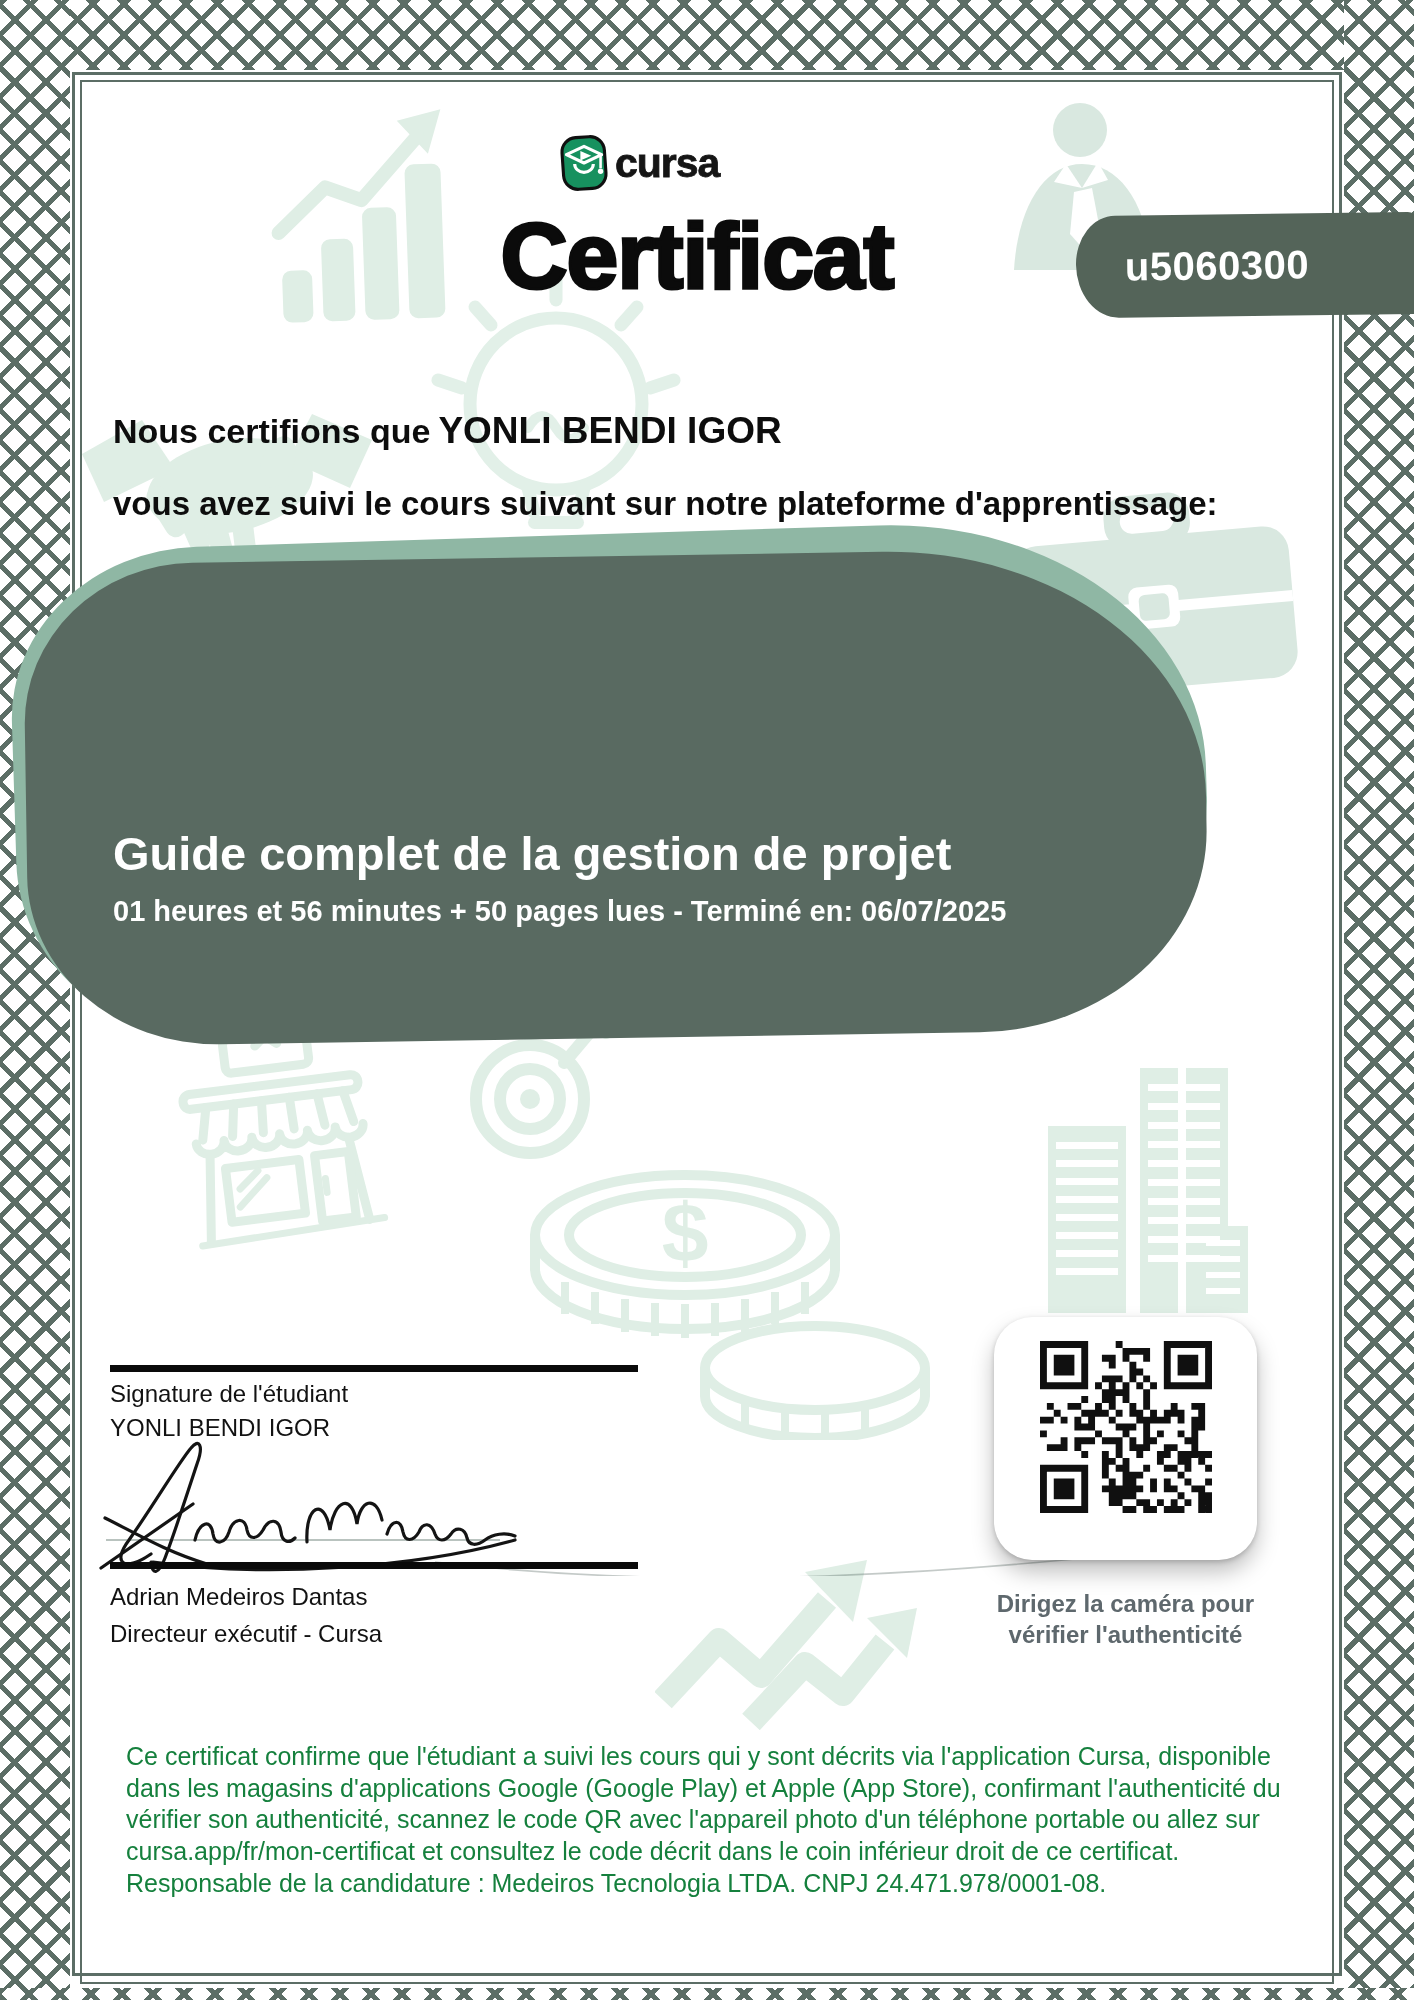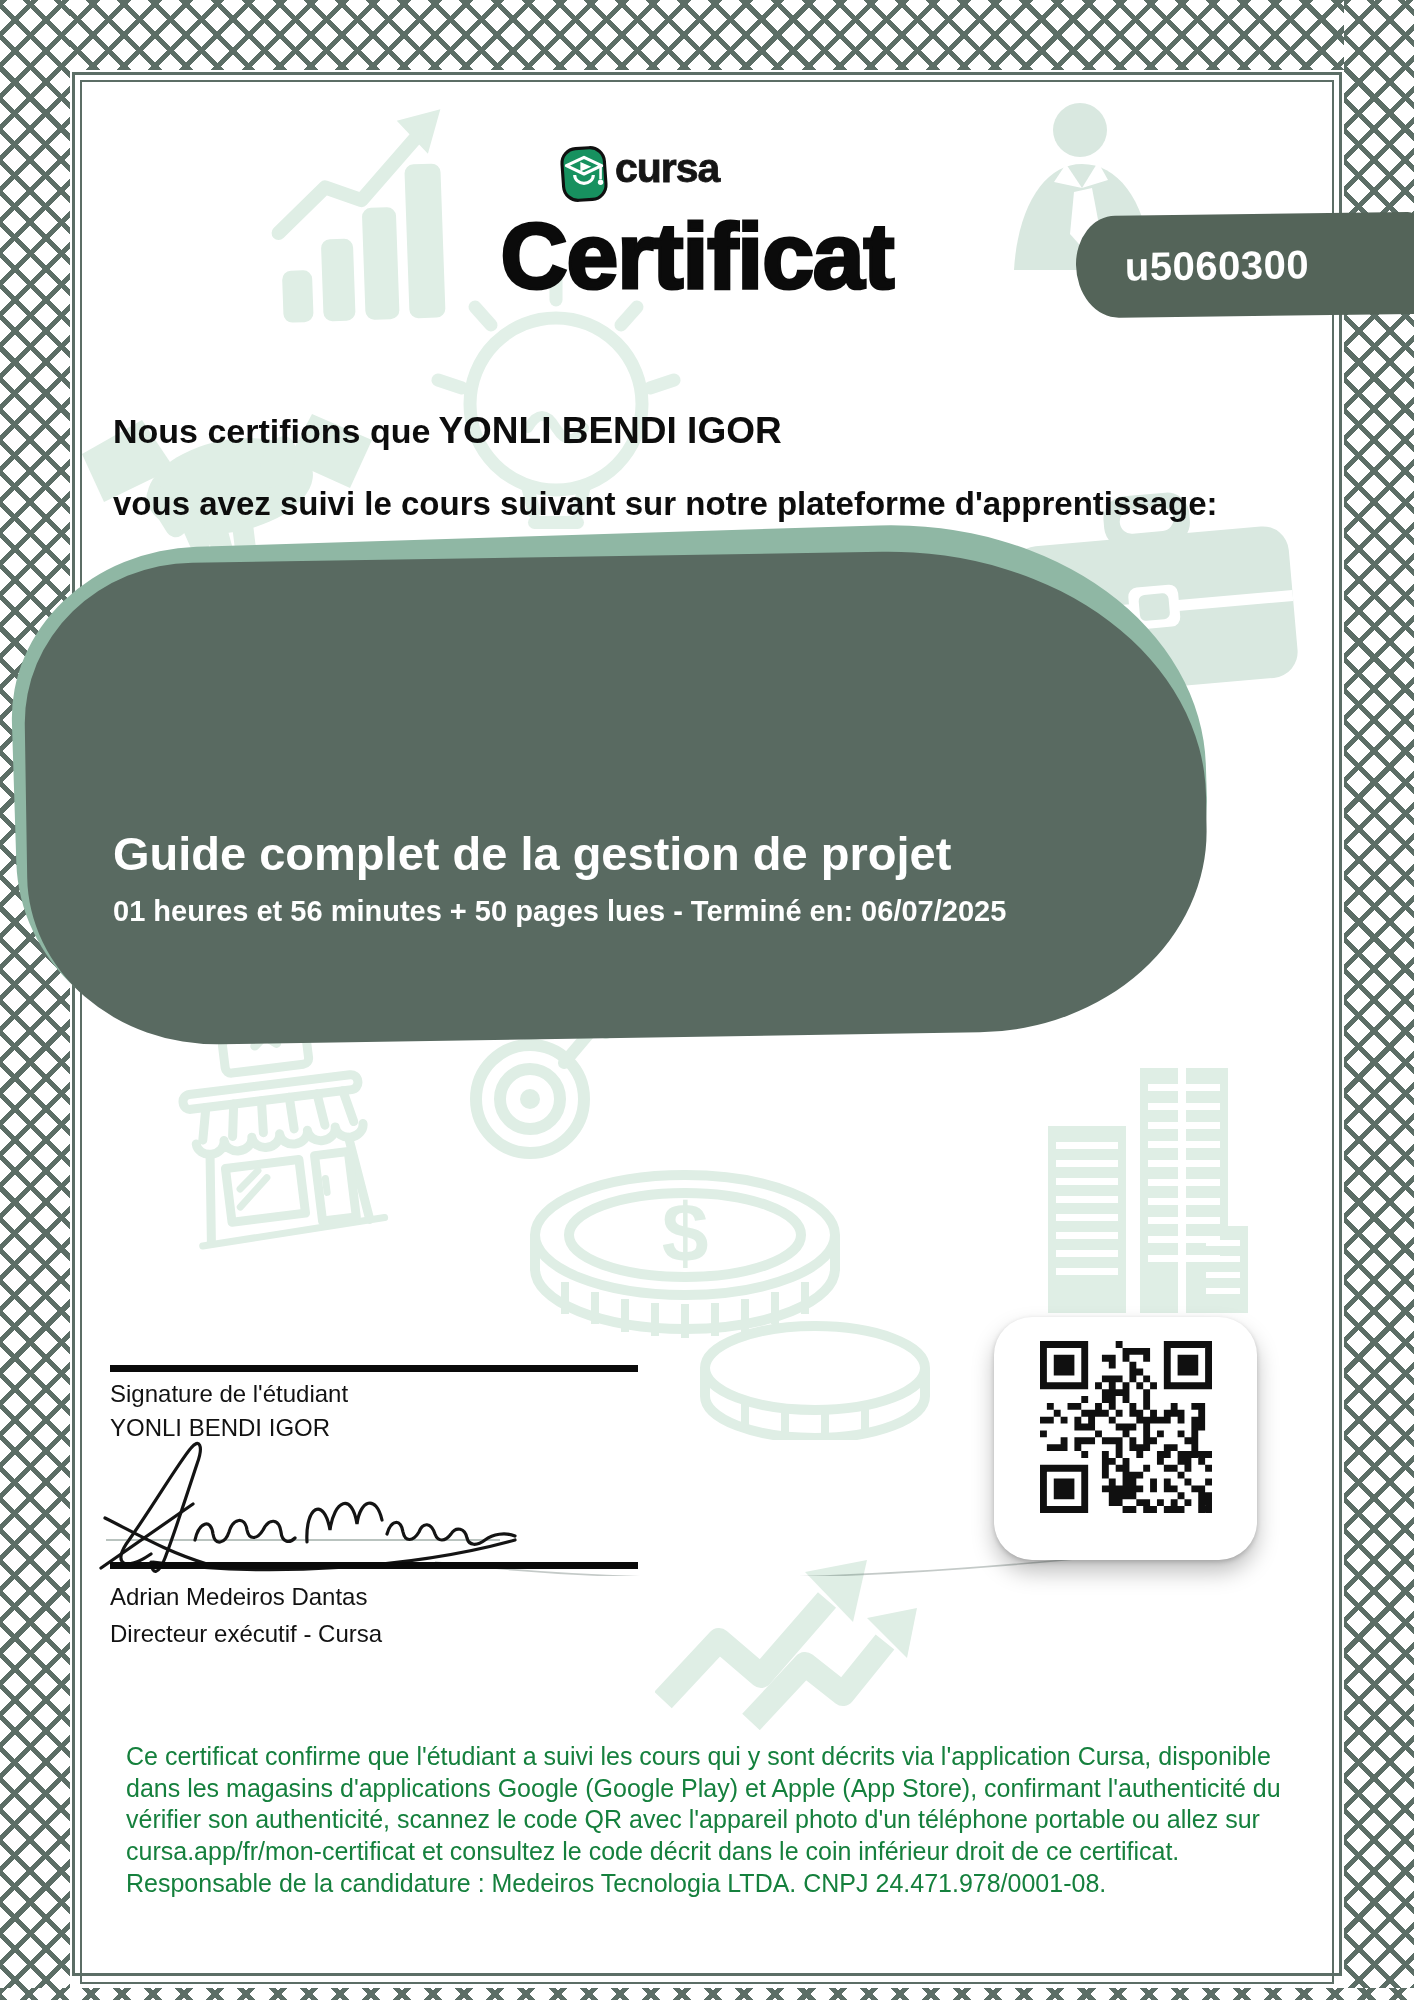--- a/index.html
+++ b/index.html
@@ -12,21 +12,21 @@
       repeating-linear-gradient(135deg,#5c6e66 0 5px,transparent 5px 22px),#fff;}
   .pat-top{left:0;top:0;width:1414px;height:70px;}
   .pat-left{left:0;top:0;width:70px;height:2000px;}
   .pat-right{right:0;top:0;width:70px;height:2000px;}
   .pat-bottom{left:0;top:1988px;width:1414px;height:12px;}
   .frame-a{position:absolute;left:72px;right:72px;top:72px;bottom:24px;border:3px solid #5c6e66;z-index:1;}
   .frame-b{position:absolute;left:80px;right:80px;top:80px;bottom:16px;border:2px solid #5c6e66;z-index:1;}
   
   .deco{position:absolute;z-index:2;}
   
-  .logo-row{position:absolute;left:560px;top:134px;display:flex;align-items:flex-start;gap:7px;z-index:5;margin-top:11px;}
+  .logo-row{position:absolute;left:560px;top:134px;display:flex;align-items:center;gap:7px;z-index:5;}
   .logo-text{font-size:41px;font-weight:700;color:#151515;letter-spacing:-1px;-webkit-text-stroke:.8px #151515;}
   .big-title{position:absolute;left:0;top:208px;width:1414px;text-align:center;transform:translateX(-10px);
     font-size:93px;line-height:96px;font-weight:700;color:#0b0b0b;letter-spacing:-1px;
     -webkit-text-stroke:3.2px #0b0b0b;z-index:5;}
   .badge-pill{position:absolute;left:1076px;top:214px;width:352px;height:102px;background:#546459;
     border-radius:52px 26px 10px 56px / 64px 40px 16px 70px;transform:rotate(-0.7deg);
     z-index:6;display:flex;align-items:center;justify-content:center;}
   .badge-pill span{color:#fff;font-size:40px;font-weight:600;padding-right:70px;letter-spacing:0.5px;}
   
   .intro1{position:absolute;left:113px;top:410px;z-index:5;color:#0d0d0d;font-weight:700;font-size:34px;}
@@ -261,20 +261,24 @@
     <path d="M340 126 C560 152 780 144 1030 118" stroke="rgba(60,80,72,0.3)" stroke-width="1.6" fill="none"></path>
   </svg>
   <div class="sig-line" style="top:1562px"></div>
   <div class="sig-text" style="top:1583px">Adrian Medeiros Dantas</div>
   <div class="sig-text" style="top:1620px">Directeur exécutif - Cursa</div>
 
   <div class="qr-card"></div>
   <svg class="qr-svg" width="172" height="172" viewBox="0 0 170 170">
       <path d="M0.0 0.0h6.8v6.8h-6.8zM6.8 0.0h6.8v6.8h-6.8zM13.6 0.0h6.8v6.8h-6.8zM20.4 0.0h6.8v6.8h-6.8zM27.2 0.0h6.8v6.8h-6.8zM34.0 0.0h6.8v6.8h-6.8zM40.8 0.0h6.8v6.8h-6.8zM74.8 0.0h6.8v6.8h-6.8zM122.4 0.0h6.8v6.8h-6.8zM129.2 0.0h6.8v6.8h-6.8zM136.0 0.0h6.8v6.8h-6.8zM142.8 0.0h6.8v6.8h-6.8zM149.6 0.0h6.8v6.8h-6.8zM156.4 0.0h6.8v6.8h-6.8zM163.2 0.0h6.8v6.8h-6.8zM0.0 6.8h6.8v6.8h-6.8zM40.8 6.8h6.8v6.8h-6.8zM81.6 6.8h6.8v6.8h-6.8zM88.4 6.8h6.8v6.8h-6.8zM95.2 6.8h6.8v6.8h-6.8zM102.0 6.8h6.8v6.8h-6.8zM122.4 6.8h6.8v6.8h-6.8zM163.2 6.8h6.8v6.8h-6.8zM0.0 13.6h6.8v6.8h-6.8zM13.6 13.6h6.8v6.8h-6.8zM20.4 13.6h6.8v6.8h-6.8zM27.2 13.6h6.8v6.8h-6.8zM40.8 13.6h6.8v6.8h-6.8zM61.2 13.6h6.8v6.8h-6.8zM68.0 13.6h6.8v6.8h-6.8zM81.6 13.6h6.8v6.8h-6.8zM102.0 13.6h6.8v6.8h-6.8zM122.4 13.6h6.8v6.8h-6.8zM136.0 13.6h6.8v6.8h-6.8zM142.8 13.6h6.8v6.8h-6.8zM149.6 13.6h6.8v6.8h-6.8zM163.2 13.6h6.8v6.8h-6.8zM0.0 20.4h6.8v6.8h-6.8zM13.6 20.4h6.8v6.8h-6.8zM20.4 20.4h6.8v6.8h-6.8zM27.2 20.4h6.8v6.8h-6.8zM40.8 20.4h6.8v6.8h-6.8zM68.0 20.4h6.8v6.8h-6.8zM88.4 20.4h6.8v6.8h-6.8zM122.4 20.4h6.8v6.8h-6.8zM136.0 20.4h6.8v6.8h-6.8zM142.8 20.4h6.8v6.8h-6.8zM149.6 20.4h6.8v6.8h-6.8zM163.2 20.4h6.8v6.8h-6.8zM0.0 27.2h6.8v6.8h-6.8zM13.6 27.2h6.8v6.8h-6.8zM20.4 27.2h6.8v6.8h-6.8zM27.2 27.2h6.8v6.8h-6.8zM40.8 27.2h6.8v6.8h-6.8zM88.4 27.2h6.8v6.8h-6.8zM95.2 27.2h6.8v6.8h-6.8zM122.4 27.2h6.8v6.8h-6.8zM136.0 27.2h6.8v6.8h-6.8zM142.8 27.2h6.8v6.8h-6.8zM149.6 27.2h6.8v6.8h-6.8zM163.2 27.2h6.8v6.8h-6.8zM0.0 34.0h6.8v6.8h-6.8zM40.8 34.0h6.8v6.8h-6.8zM61.2 34.0h6.8v6.8h-6.8zM68.0 34.0h6.8v6.8h-6.8zM74.8 34.0h6.8v6.8h-6.8zM88.4 34.0h6.8v6.8h-6.8zM102.0 34.0h6.8v6.8h-6.8zM122.4 34.0h6.8v6.8h-6.8zM163.2 34.0h6.8v6.8h-6.8zM0.0 40.8h6.8v6.8h-6.8zM6.8 40.8h6.8v6.8h-6.8zM13.6 40.8h6.8v6.8h-6.8zM20.4 40.8h6.8v6.8h-6.8zM27.2 40.8h6.8v6.8h-6.8zM34.0 40.8h6.8v6.8h-6.8zM40.8 40.8h6.8v6.8h-6.8zM54.4 40.8h6.8v6.8h-6.8zM68.0 40.8h6.8v6.8h-6.8zM81.6 40.8h6.8v6.8h-6.8zM95.2 40.8h6.8v6.8h-6.8zM108.8 40.8h6.8v6.8h-6.8zM122.4 40.8h6.8v6.8h-6.8zM129.2 40.8h6.8v6.8h-6.8zM136.0 40.8h6.8v6.8h-6.8zM142.8 40.8h6.8v6.8h-6.8zM149.6 40.8h6.8v6.8h-6.8zM156.4 40.8h6.8v6.8h-6.8zM163.2 40.8h6.8v6.8h-6.8zM61.2 47.6h6.8v6.8h-6.8zM68.0 47.6h6.8v6.8h-6.8zM74.8 47.6h6.8v6.8h-6.8zM81.6 47.6h6.8v6.8h-6.8zM102.0 47.6h6.8v6.8h-6.8zM40.8 54.4h6.8v6.8h-6.8zM61.2 54.4h6.8v6.8h-6.8zM68.0 54.4h6.8v6.8h-6.8zM81.6 54.4h6.8v6.8h-6.8zM102.0 54.4h6.8v6.8h-6.8zM6.8 61.2h6.8v6.8h-6.8zM27.2 61.2h6.8v6.8h-6.8zM34.0 61.2h6.8v6.8h-6.8zM54.4 61.2h6.8v6.8h-6.8zM68.0 61.2h6.8v6.8h-6.8zM88.4 61.2h6.8v6.8h-6.8zM102.0 61.2h6.8v6.8h-6.8zM129.2 61.2h6.8v6.8h-6.8zM149.6 61.2h6.8v6.8h-6.8zM156.4 61.2h6.8v6.8h-6.8zM13.6 68.0h6.8v6.8h-6.8zM40.8 68.0h6.8v6.8h-6.8zM47.6 68.0h6.8v6.8h-6.8zM54.4 68.0h6.8v6.8h-6.8zM61.2 68.0h6.8v6.8h-6.8zM74.8 68.0h6.8v6.8h-6.8zM88.4 68.0h6.8v6.8h-6.8zM95.2 68.0h6.8v6.8h-6.8zM108.8 68.0h6.8v6.8h-6.8zM122.4 68.0h6.8v6.8h-6.8zM129.2 68.0h6.8v6.8h-6.8zM136.0 68.0h6.8v6.8h-6.8zM156.4 68.0h6.8v6.8h-6.8zM0.0 74.8h6.8v6.8h-6.8zM6.8 74.8h6.8v6.8h-6.8zM20.4 74.8h6.8v6.8h-6.8zM34.0 74.8h6.8v6.8h-6.8zM47.6 74.8h6.8v6.8h-6.8zM68.0 74.8h6.8v6.8h-6.8zM95.2 74.8h6.8v6.8h-6.8zM102.0 74.8h6.8v6.8h-6.8zM108.8 74.8h6.8v6.8h-6.8zM115.6 74.8h6.8v6.8h-6.8zM122.4 74.8h6.8v6.8h-6.8zM136.0 74.8h6.8v6.8h-6.8zM149.6 74.8h6.8v6.8h-6.8zM156.4 74.8h6.8v6.8h-6.8zM34.0 81.6h6.8v6.8h-6.8zM40.8 81.6h6.8v6.8h-6.8zM47.6 81.6h6.8v6.8h-6.8zM74.8 81.6h6.8v6.8h-6.8zM81.6 81.6h6.8v6.8h-6.8zM88.4 81.6h6.8v6.8h-6.8zM102.0 81.6h6.8v6.8h-6.8zM149.6 81.6h6.8v6.8h-6.8zM156.4 81.6h6.8v6.8h-6.8zM0.0 88.4h6.8v6.8h-6.8zM54.4 88.4h6.8v6.8h-6.8zM81.6 88.4h6.8v6.8h-6.8zM102.0 88.4h6.8v6.8h-6.8zM115.6 88.4h6.8v6.8h-6.8zM136.0 88.4h6.8v6.8h-6.8zM149.6 88.4h6.8v6.8h-6.8zM20.4 95.2h6.8v6.8h-6.8zM34.0 95.2h6.8v6.8h-6.8zM40.8 95.2h6.8v6.8h-6.8zM47.6 95.2h6.8v6.8h-6.8zM61.2 95.2h6.8v6.8h-6.8zM68.0 95.2h6.8v6.8h-6.8zM74.8 95.2h6.8v6.8h-6.8zM88.4 95.2h6.8v6.8h-6.8zM102.0 95.2h6.8v6.8h-6.8zM108.8 95.2h6.8v6.8h-6.8zM142.8 95.2h6.8v6.8h-6.8zM149.6 95.2h6.8v6.8h-6.8zM6.8 102.0h6.8v6.8h-6.8zM13.6 102.0h6.8v6.8h-6.8zM20.4 102.0h6.8v6.8h-6.8zM34.0 102.0h6.8v6.8h-6.8zM74.8 102.0h6.8v6.8h-6.8zM88.4 102.0h6.8v6.8h-6.8zM95.2 102.0h6.8v6.8h-6.8zM102.0 102.0h6.8v6.8h-6.8zM122.4 102.0h6.8v6.8h-6.8zM129.2 102.0h6.8v6.8h-6.8zM149.6 102.0h6.8v6.8h-6.8zM40.8 108.8h6.8v6.8h-6.8zM61.2 108.8h6.8v6.8h-6.8zM74.8 108.8h6.8v6.8h-6.8zM95.2 108.8h6.8v6.8h-6.8zM115.6 108.8h6.8v6.8h-6.8zM122.4 108.8h6.8v6.8h-6.8zM136.0 108.8h6.8v6.8h-6.8zM142.8 108.8h6.8v6.8h-6.8zM149.6 108.8h6.8v6.8h-6.8zM156.4 108.8h6.8v6.8h-6.8zM163.2 108.8h6.8v6.8h-6.8zM61.2 115.6h6.8v6.8h-6.8zM68.0 115.6h6.8v6.8h-6.8zM81.6 115.6h6.8v6.8h-6.8zM115.6 115.6h6.8v6.8h-6.8zM136.0 115.6h6.8v6.8h-6.8zM142.8 115.6h6.8v6.8h-6.8zM156.4 115.6h6.8v6.8h-6.8zM0.0 122.4h6.8v6.8h-6.8zM6.8 122.4h6.8v6.8h-6.8zM13.6 122.4h6.8v6.8h-6.8zM20.4 122.4h6.8v6.8h-6.8zM27.2 122.4h6.8v6.8h-6.8zM34.0 122.4h6.8v6.8h-6.8zM40.8 122.4h6.8v6.8h-6.8zM61.2 122.4h6.8v6.8h-6.8zM74.8 122.4h6.8v6.8h-6.8zM81.6 122.4h6.8v6.8h-6.8zM102.0 122.4h6.8v6.8h-6.8zM122.4 122.4h6.8v6.8h-6.8zM129.2 122.4h6.8v6.8h-6.8zM142.8 122.4h6.8v6.8h-6.8zM163.2 122.4h6.8v6.8h-6.8zM0.0 129.2h6.8v6.8h-6.8zM40.8 129.2h6.8v6.8h-6.8zM61.2 129.2h6.8v6.8h-6.8zM81.6 129.2h6.8v6.8h-6.8zM88.4 129.2h6.8v6.8h-6.8zM95.2 129.2h6.8v6.8h-6.8zM136.0 129.2h6.8v6.8h-6.8zM0.0 136.0h6.8v6.8h-6.8zM13.6 136.0h6.8v6.8h-6.8zM20.4 136.0h6.8v6.8h-6.8zM27.2 136.0h6.8v6.8h-6.8zM40.8 136.0h6.8v6.8h-6.8zM68.0 136.0h6.8v6.8h-6.8zM81.6 136.0h6.8v6.8h-6.8zM88.4 136.0h6.8v6.8h-6.8zM108.8 136.0h6.8v6.8h-6.8zM122.4 136.0h6.8v6.8h-6.8zM142.8 136.0h6.8v6.8h-6.8zM163.2 136.0h6.8v6.8h-6.8zM0.0 142.8h6.8v6.8h-6.8zM13.6 142.8h6.8v6.8h-6.8zM20.4 142.8h6.8v6.8h-6.8zM27.2 142.8h6.8v6.8h-6.8zM40.8 142.8h6.8v6.8h-6.8zM61.2 142.8h6.8v6.8h-6.8zM68.0 142.8h6.8v6.8h-6.8zM74.8 142.8h6.8v6.8h-6.8zM81.6 142.8h6.8v6.8h-6.8zM88.4 142.8h6.8v6.8h-6.8zM95.2 142.8h6.8v6.8h-6.8zM108.8 142.8h6.8v6.8h-6.8zM122.4 142.8h6.8v6.8h-6.8zM129.2 142.8h6.8v6.8h-6.8zM149.6 142.8h6.8v6.8h-6.8zM156.4 142.8h6.8v6.8h-6.8zM0.0 149.6h6.8v6.8h-6.8zM13.6 149.6h6.8v6.8h-6.8zM20.4 149.6h6.8v6.8h-6.8zM27.2 149.6h6.8v6.8h-6.8zM40.8 149.6h6.8v6.8h-6.8zM68.0 149.6h6.8v6.8h-6.8zM74.8 149.6h6.8v6.8h-6.8zM81.6 149.6h6.8v6.8h-6.8zM88.4 149.6h6.8v6.8h-6.8zM136.0 149.6h6.8v6.8h-6.8zM156.4 149.6h6.8v6.8h-6.8zM163.2 149.6h6.8v6.8h-6.8zM0.0 156.4h6.8v6.8h-6.8zM40.8 156.4h6.8v6.8h-6.8zM68.0 156.4h6.8v6.8h-6.8zM74.8 156.4h6.8v6.8h-6.8zM95.2 156.4h6.8v6.8h-6.8zM102.0 156.4h6.8v6.8h-6.8zM115.6 156.4h6.8v6.8h-6.8zM129.2 156.4h6.8v6.8h-6.8zM142.8 156.4h6.8v6.8h-6.8zM156.4 156.4h6.8v6.8h-6.8zM163.2 156.4h6.8v6.8h-6.8zM0.0 163.2h6.8v6.8h-6.8zM6.8 163.2h6.8v6.8h-6.8zM13.6 163.2h6.8v6.8h-6.8zM20.4 163.2h6.8v6.8h-6.8zM27.2 163.2h6.8v6.8h-6.8zM34.0 163.2h6.8v6.8h-6.8zM40.8 163.2h6.8v6.8h-6.8zM81.6 163.2h6.8v6.8h-6.8zM88.4 163.2h6.8v6.8h-6.8zM102.0 163.2h6.8v6.8h-6.8zM108.8 163.2h6.8v6.8h-6.8zM122.4 163.2h6.8v6.8h-6.8zM129.2 163.2h6.8v6.8h-6.8zM136.0 163.2h6.8v6.8h-6.8zM156.4 163.2h6.8v6.8h-6.8zM163.2 163.2h6.8v6.8h-6.8z" fill="#101010"></path>
     </svg>
+  <div class="qr-caption">
+    <div>Dirigez la caméra pour</div>
+    <div>vérifier l'authenticité</div>
+  </div>
 
   <div class="footer">
     <div>Ce certificat confirme que l'étudiant a suivi les cours qui y sont décrits via l'application Cursa, disponible</div>
     <div>dans les magasins d'applications Google (Google Play) et Apple (App Store), confirmant l'authenticité du</div>
     <div>vérifier son authenticité, scannez le code QR avec l'appareil photo d'un téléphone portable ou allez sur</div>
     <div>cursa.app/fr/mon-certificat et consultez le code décrit dans le coin inférieur droit de ce certificat.</div>
     <div>Responsable de la candidature : Medeiros Tecnologia LTDA. CNPJ 24.471.978/0001-08.</div>
   </div>
 
 </div>

